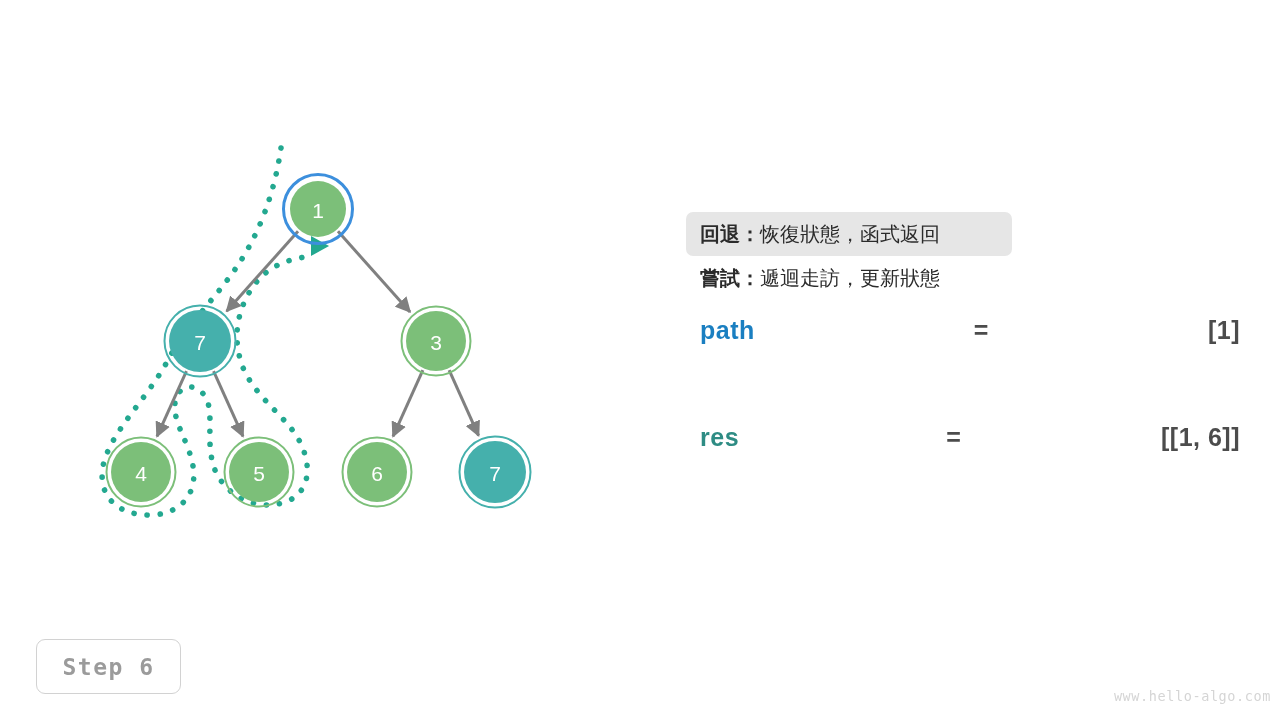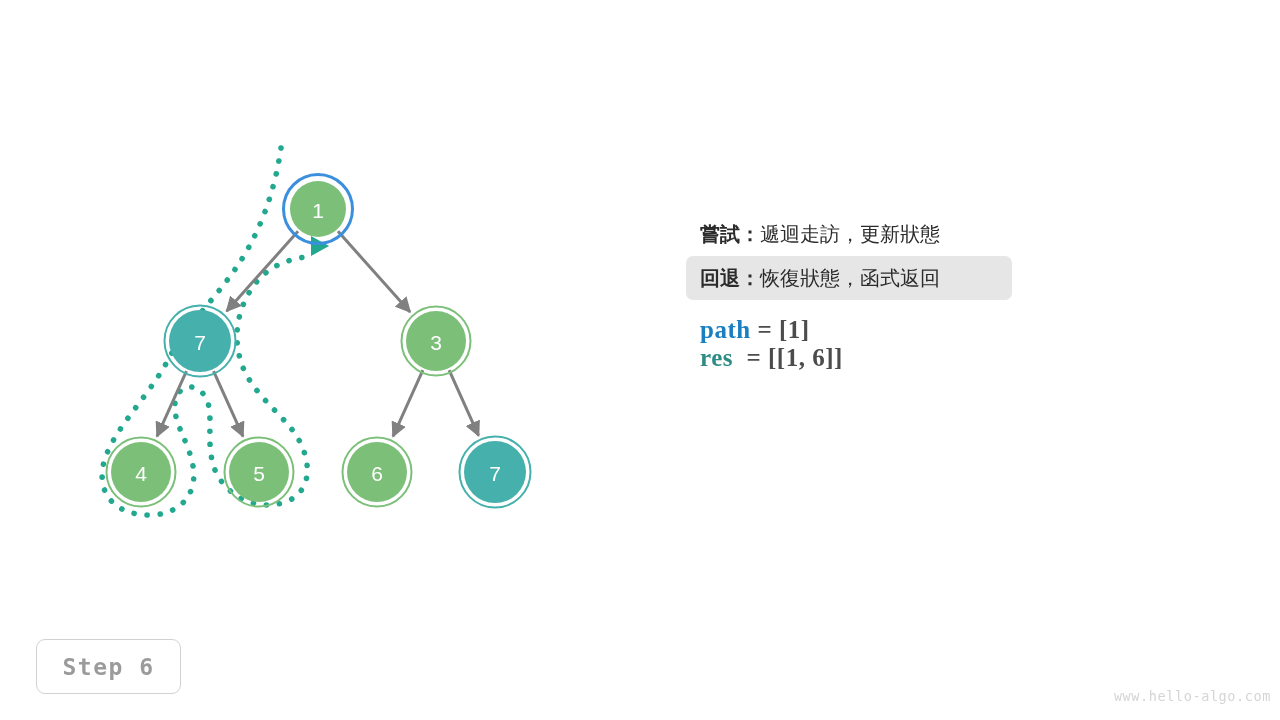--- a/index.html
+++ b/index.html
@@ -69,29 +69,30 @@
   }
   .phase-val {
     font-family: "Liberation Sans", "DejaVu Sans", sans-serif;
     font-size: 20px;
     font-weight: normal;
     color: #2b2b2b;
     white-space: pre;
   }
 
   .var-row {
-    font-family: Liberation Serif, serif;
+    font-family: Liberation Sans, sans-serif;
     font-size: 25px;
     letter-spacing: 0.5px;
     white-space: pre;
     display: flex;
     align-items: baseline;
+    justify-content: space-between;
   }
   #path-row { margin-top: 16px; }
-  #res-row  { }
+  #res-row  { margin-top: 78px; }
 
   .var-name { font-weight: bold; }
   .var-name.path  { color: #1a7fc1; }
   .var-name.res   { color: #2e8c84; }
   .var-eq    { color: #4c4c4c; font-weight: bold; }
   .var-value { color: #4c4c4c; font-weight: bold; }
 
   
   #step-badge {
     position: absolute;
@@ -188,28 +189,28 @@
         <g>
           <circle cx="495" cy="472" r="35.5" fill="none" stroke="#45b0ac" stroke-width="2"></circle>
           <circle cx="495" cy="472" r="31" fill="#45b0ac"></circle>
           <text x="495" y="473" class="node-label">7</text>
         </g>
       </g>
   </svg>
 
   <div id="info-panel">
 
+    <div class="phase-row active">
+      <span class="phase-key">回退：</span>
+      <span class="phase-val">恢復狀態，函式返回</span>
+    </div>
+
     <div class="phase-row">
       <span class="phase-key">嘗試：</span>
       <span class="phase-val">遞迴走訪，更新狀態</span>
-    </div>
-
-    <div class="phase-row active">
-      <span class="phase-key">回退：</span>
-      <span class="phase-val">恢復狀態，函式返回</span>
     </div>
 
     <div class="var-row" id="path-row">
       <span class="var-name path">path</span>
       <span class="var-eq"> = </span>
       <span class="var-value">[1]</span>
     </div>
 
     <div class="var-row" id="res-row">
       <span class="var-name res">res</span>

